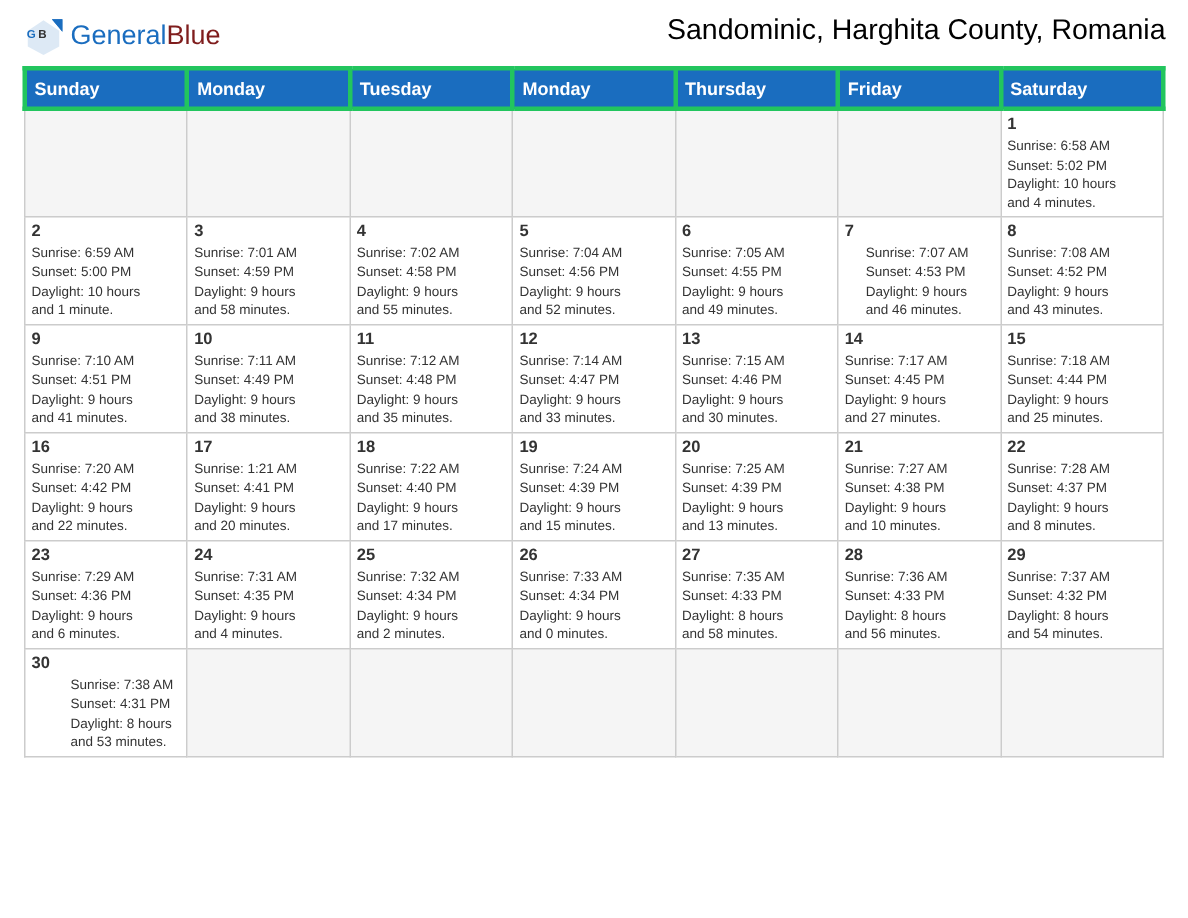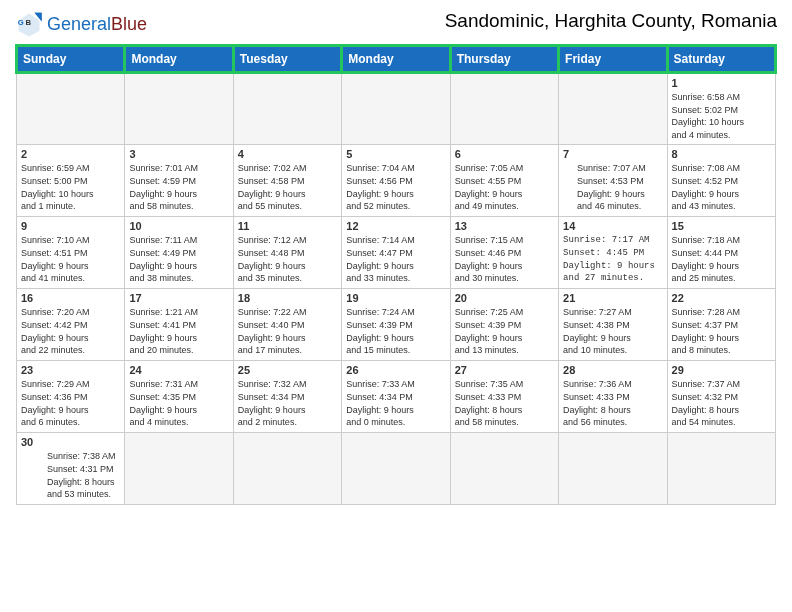--- a/index.html
+++ b/index.html
@@ -227,21 +227,21 @@
           </td>
           <td>
             <span class="day-number">13</span>
             <div class="day-info" style="white-space: pre-line;">Sunrise: 7:15 AM
 Sunset: 4:46 PM
 Daylight: 9 hours
 and 30 minutes.</div>
           </td>
           <td>
             <span class="day-number">14</span>
-            <div class="day-info" style="white-space: pre-line; font-family: Liberation Mono, monospace;">Sunrise: 7:17 AM
+            <div class="day-info" style="white-space: pre-line;">Sunrise: 7:17 AM
 Sunset: 4:45 PM
 Daylight: 9 hours
 and 27 minutes.</div>
           </td>
           <td>
             <span class="day-number">15</span>
             <div class="day-info" style="white-space: pre-line;">Sunrise: 7:18 AM
 Sunset: 4:44 PM
 Daylight: 9 hours
 and 25 minutes.</div>

